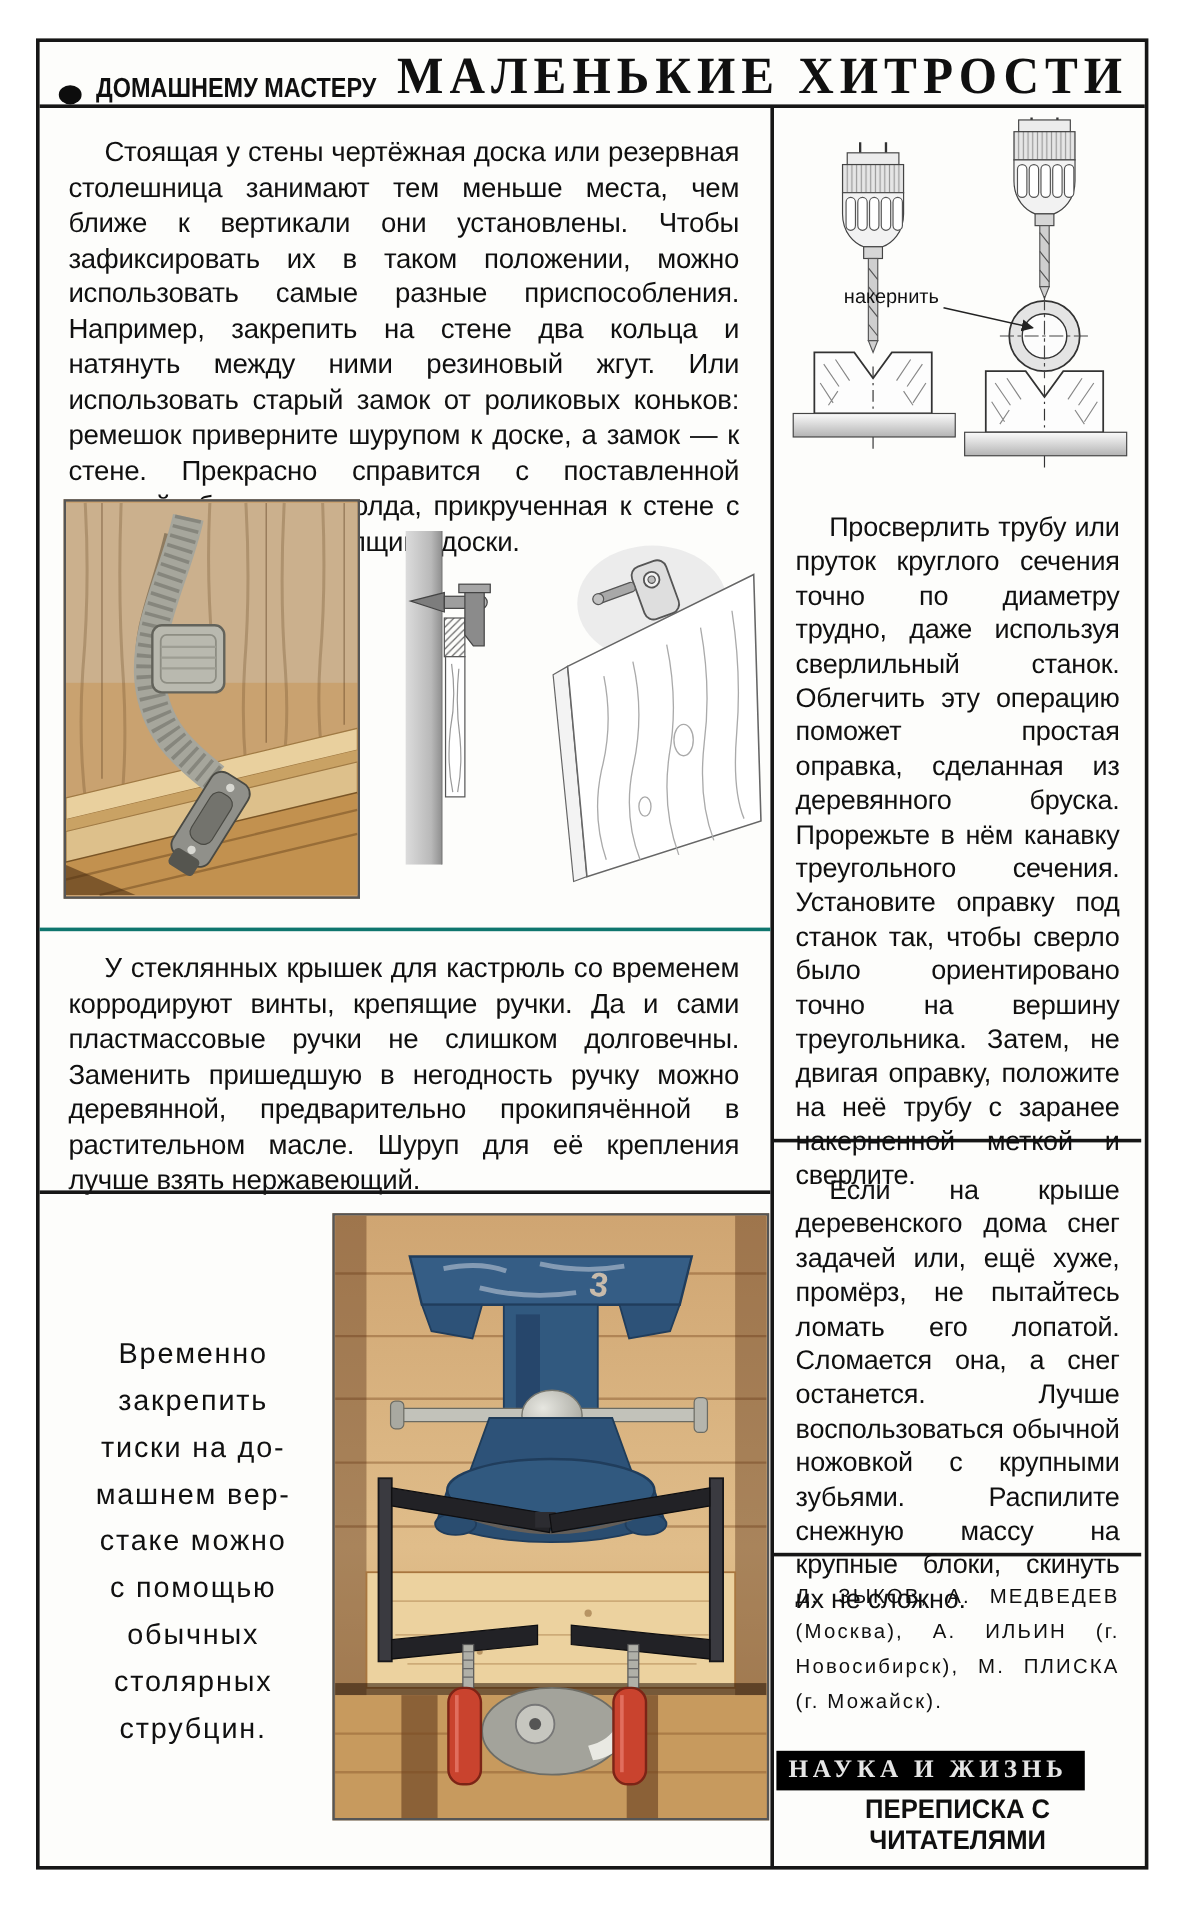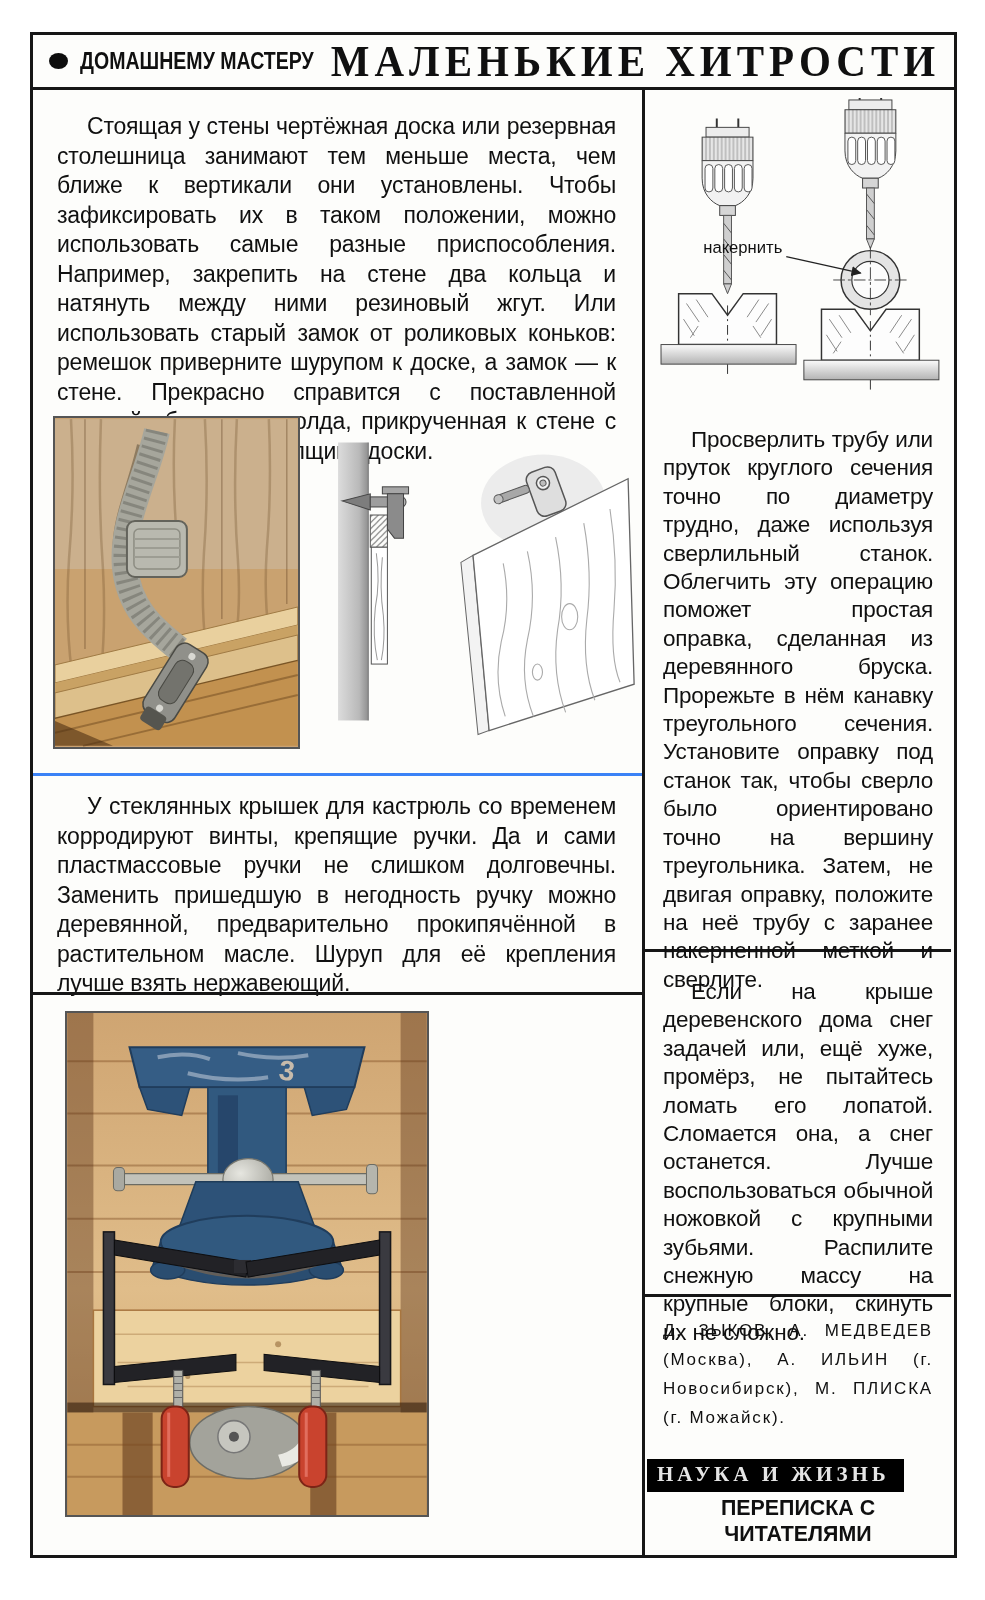--- a/index.html
+++ b/index.html
@@ -8,21 +8,21 @@
     font-family:"Liberation Sans", sans-serif;color:#101010;
     -webkit-font-smoothing:antialiased;
   }
   .page{
     position:absolute;left:30px;top:32px;width:921px;height:1520px;
     border:3px solid #161616;background:#fdfdfb;box-sizing:content-box;
   }
   
   .masthead{
     height:52px;border-bottom:3px solid #161616;
-    display:flex;align-items:center;padding:0 10px 0 16px;gap:12px;
+    display:flex;align-items:flex-end;padding:0 10px 0 16px;gap:12px;
   }
   .bullet{width:19px;height:16px;background:#0d0d0d;border-radius:50%;flex:0 0 auto;}
   .kicker{
     font-weight:bold;font-size:23px;white-space:nowrap;
     transform:scaleX(.85);transform-origin:left center;letter-spacing:0;
   }
   .title{
     flex:1;text-align:center;font-family:"Liberation Serif", serif;
     font-weight:bold;font-size:41px;letter-spacing:5px;white-space:nowrap;
     transform:scaleY(1.06);margin-left:-40px;
@@ -36,21 +36,21 @@
     font-size:23px;line-height:29.5px;text-align:justify;
     text-indent:30px;letter-spacing:-.2px;
   }
   .body-narrow{
     font-size:22.5px;line-height:28.4px;text-align:justify;
     text-indent:28px;letter-spacing:-.2px;
   }
   .sec-intro{height:316px;padding:22px 26px 0 24px;box-sizing:border-box;}
   .sec-photos{height:367px;display:flex;padding:10px 0 0 20px;box-sizing:border-box;}
   .photo-frame{border:2px solid #555;background:#cba271;}
-  .sec-pot{height:219px;border-top:3px solid #3b82f6;padding:16px 26px 0 24px;box-sizing:border-box;}
+  .sec-pot{height:219px;border-top:3px solid #0f766e;padding:16px 26px 0 24px;box-sizing:border-box;}
   .sec-vise{flex:1;border-top:3px solid #161616;display:flex;padding:16px 0 0 22px;box-sizing:border-box;}
   .vise-caption{
     width:212px;padding-top:98px;font-size:24px;line-height:39px;
     text-align:center;white-space:pre-line;letter-spacing:1.5px;
   }
   .sec-drill-illus{height:330px;display:flex;justify-content:center;align-items:flex-start;padding-top:8px;box-sizing:border-box;}
   .sec-drill-text{height:532px;border-bottom:3px solid #161616;padding:6px 18px 0;box-sizing:border-box;}
   .sec-snow{height:345px;border-bottom:3px solid #161616;padding:26px 18px 0;box-sizing:border-box;}
   .sec-credits{flex:1;display:flex;flex-direction:column;padding:18px 18px 0;box-sizing:border-box;}
   .credits-intro{font-size:23px;line-height:30px;text-indent:28px;}
@@ -182,20 +182,29 @@
             <circle cx="168" cy="52" r="4.5" fill="#c2c2c2" stroke="#555" stroke-width="1"></circle>
           </g>
         </svg>
       </div>
 
       <div class="sec-pot">
         <p class="body-wide">У стеклянных крышек для кастрюль со временем корродируют винты, крепящие ручки. Да и сами пластмассовые ручки не слишком долговечны. Заменить пришедшую в негодность ручку можно деревянной, предварительно прокипячённой в растительном масле. Шуруп для её крепления лучше взять нержавеющий.</p>
       </div>
 
       <div class="sec-vise">
+        <div class="vise-caption">Временно
+закрепить
+тиски на до-
+машнем вер-
+стаке можно
+с помощью
+обычных
+столярных
+струбцин.</div>
 
         <svg class="photo-frame" width="360" height="502" viewBox="0 0 358 500" style="margin-left:10px;">
           <defs>
             <linearGradient id="gWoodV" x1="0" y1="0" x2="0" y2="1">
               <stop offset="0" stop-color="#cfa572"></stop>
                 <stop offset="0.55" stop-color="#e0bd8a"></stop>
                 <stop offset="1" stop-color="#caa06a"></stop>
             </linearGradient>
             <radialGradient id="gBall" cx="0.35" cy="0.35" r="0.9">
               <stop offset="0" stop-color="#e6e6e0"></stop>

